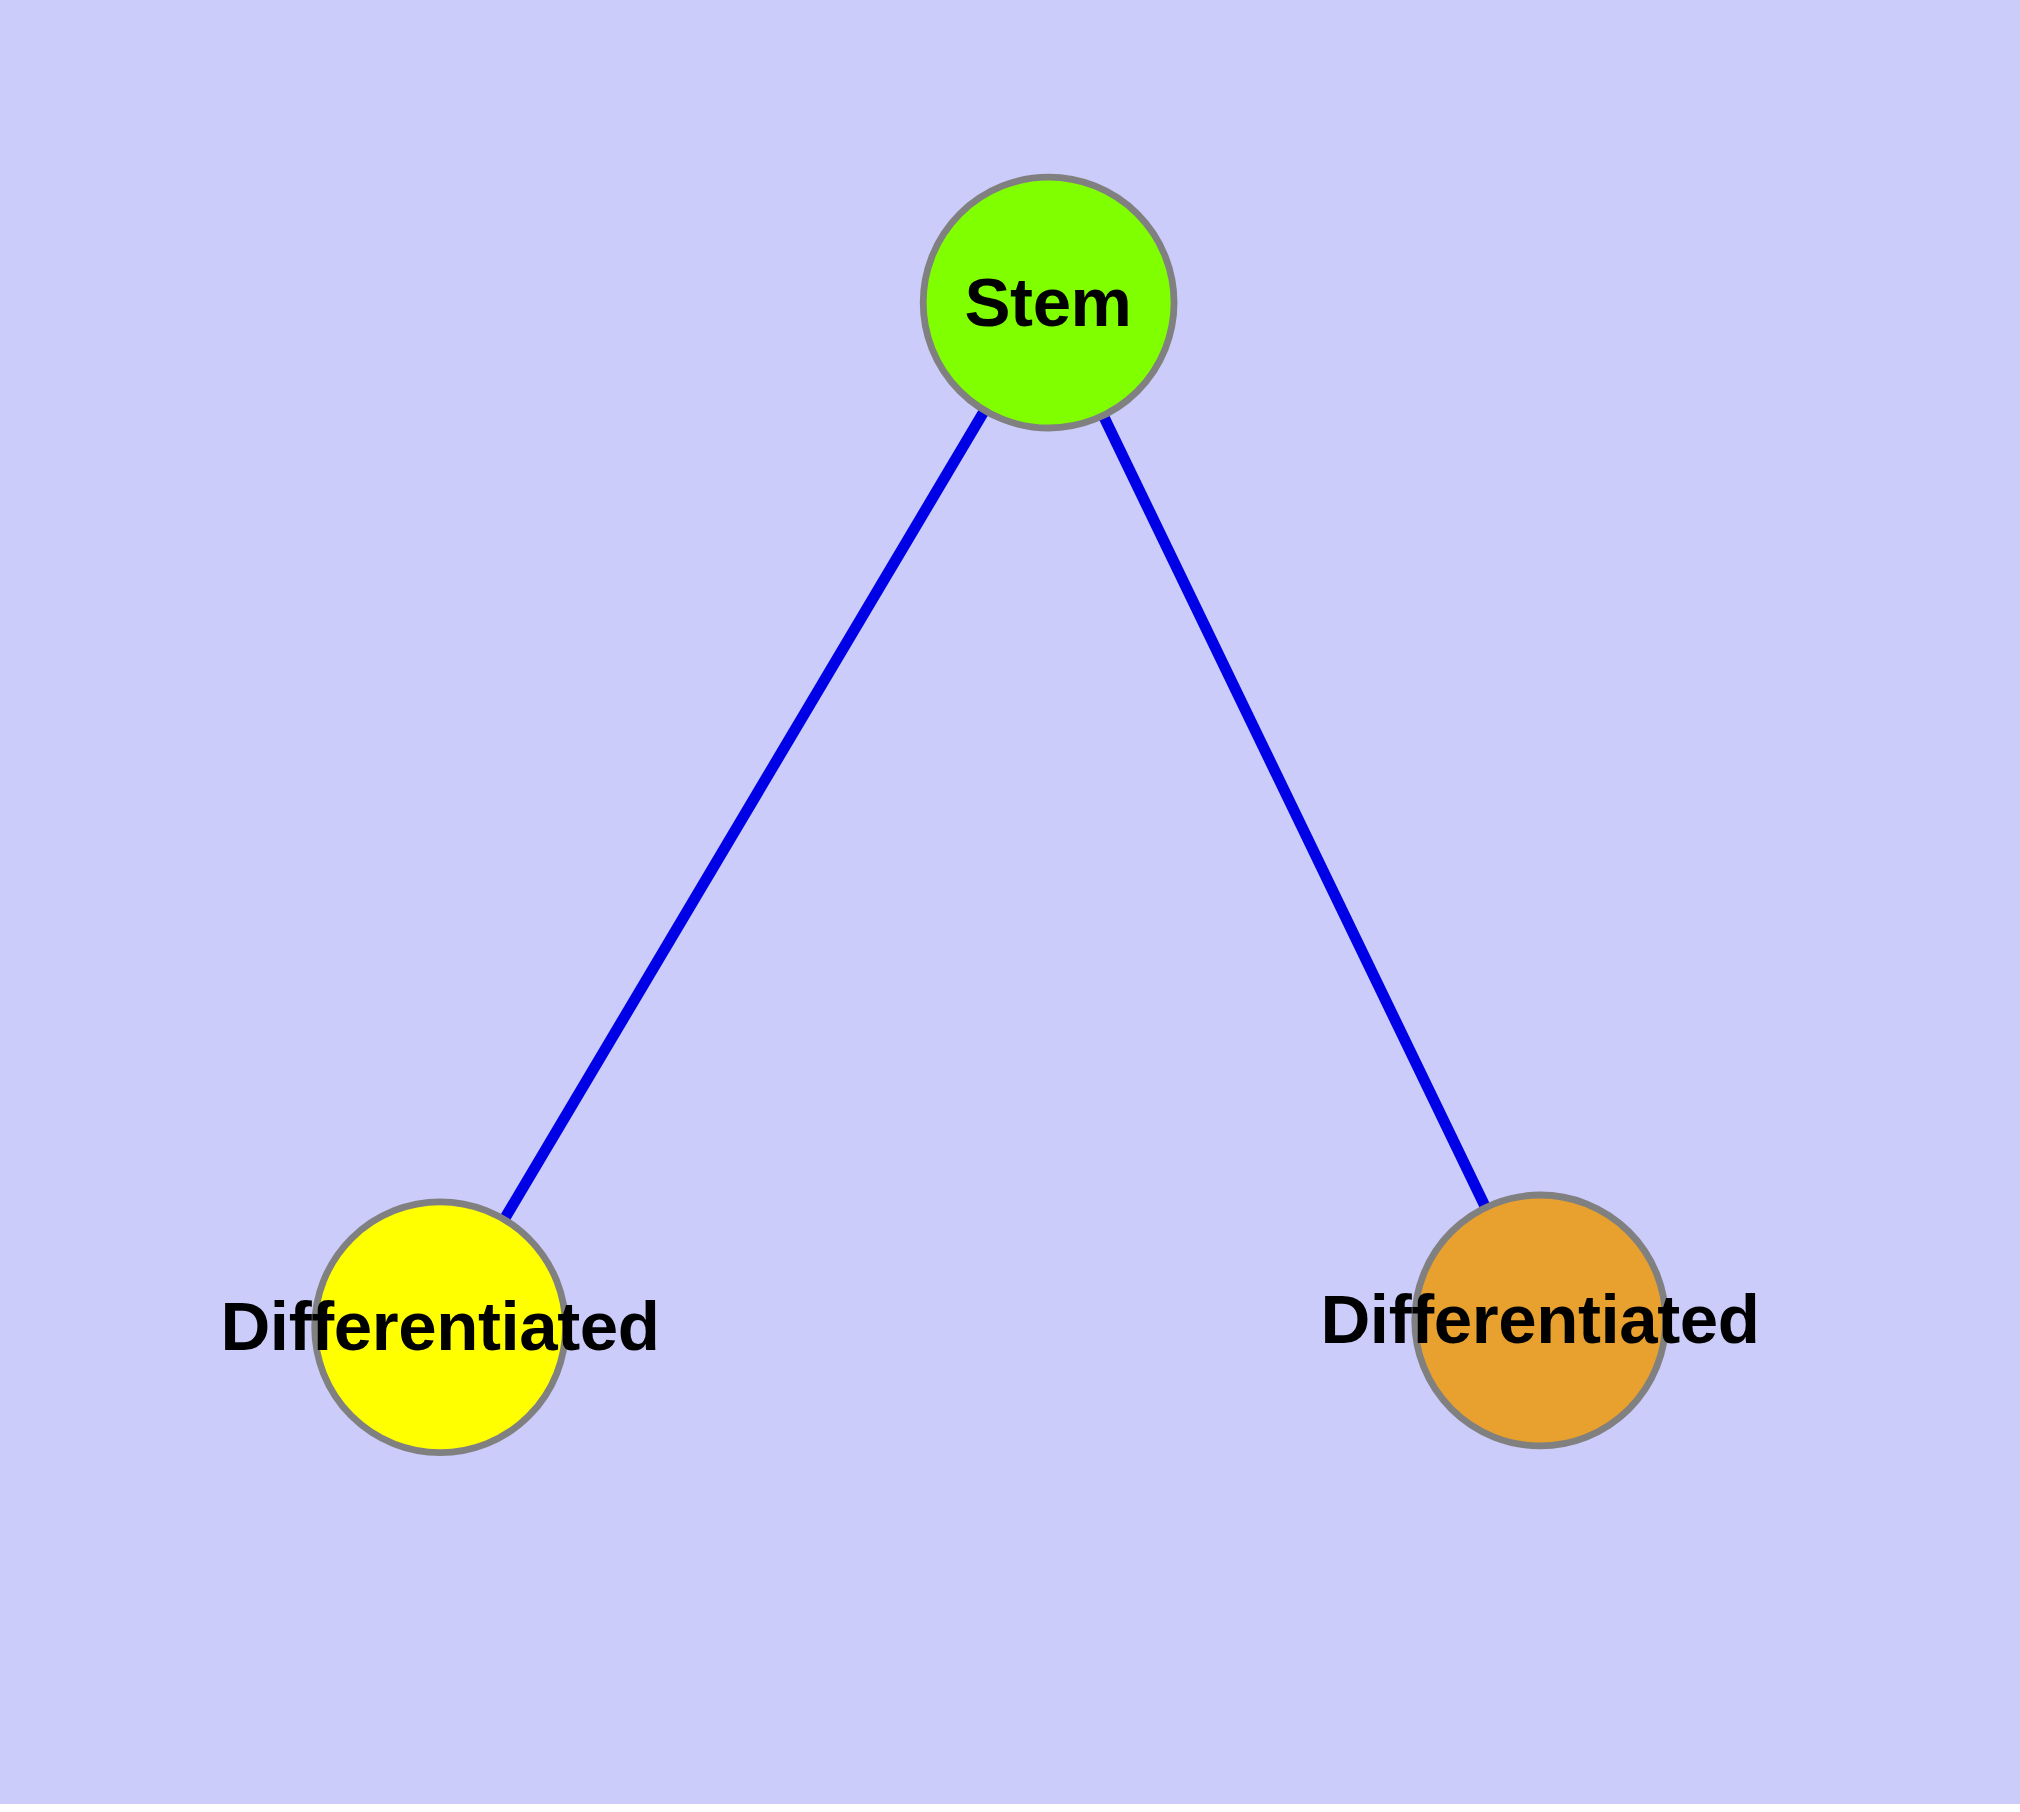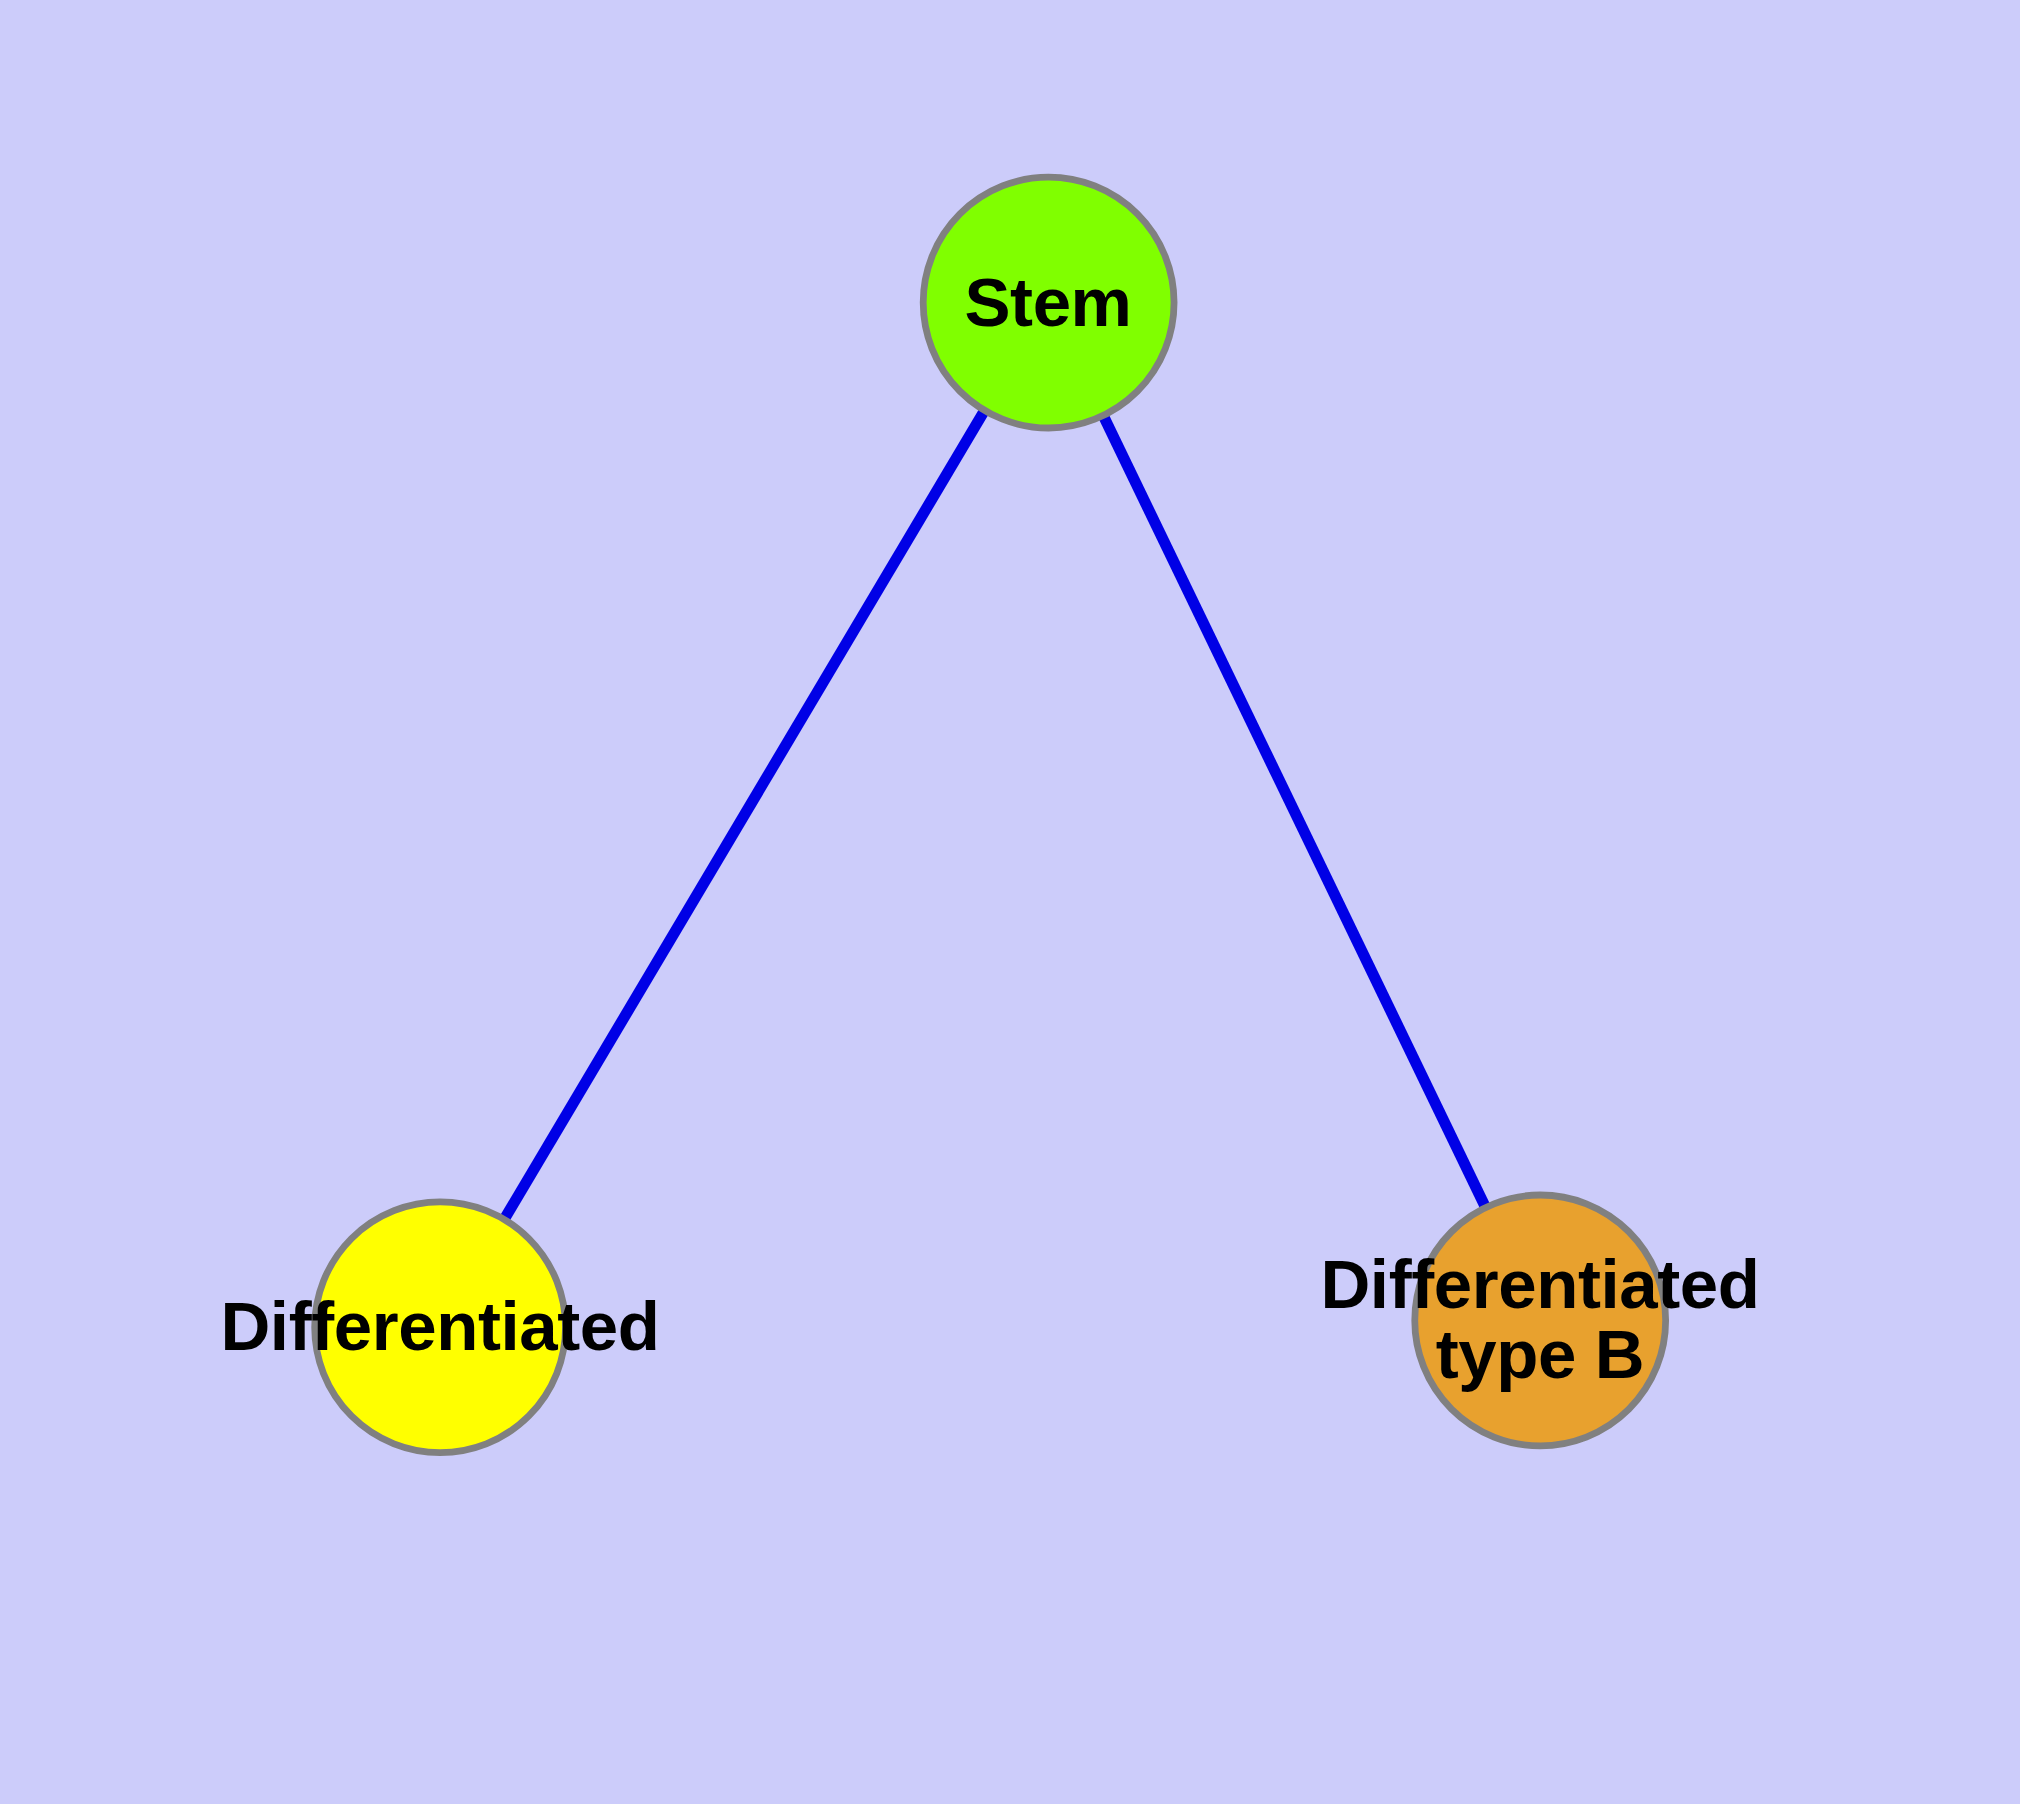--- a/index.html
+++ b/index.html
@@ -60,17 +60,17 @@
     <g id="node-layer">
         <circle cx="1237" cy="357" r="148" fill="#80ff00" stroke="#808080" stroke-width="8"></circle>
         <circle cx="519" cy="1566" r="148" fill="#ffff00" stroke="#808080" stroke-width="8"></circle>
         <circle cx="1817" cy="1558" r="148" fill="#e8a12e" stroke="#808080" stroke-width="8"></circle>
       </g>
   </svg>
 
   <div id="label-layer">
       <div class="node-label" style="left: 1048px; top: 303px; font-size: 69px; color: rgb(0, 0, 0);"><div>Stem</div></div>
       <div class="node-label" style="left: 440px; top: 1327px; font-size: 69px; color: rgb(0, 0, 0);"><div>Differentiated</div></div>
-      <div class="node-label" style="left: 1540px; top: 1320px; font-size: 69px; color: rgb(0, 0, 0);"><div>Differentiated</div><div>type B</div></div>
+      <div class="node-label" style="left: 1540px; top: 1320px; font-size: 69px; color: rgb(0, 0, 0);"><div>Differentiated</div></div>
     </div>
 
 </div>
 
 
 </body></html>

